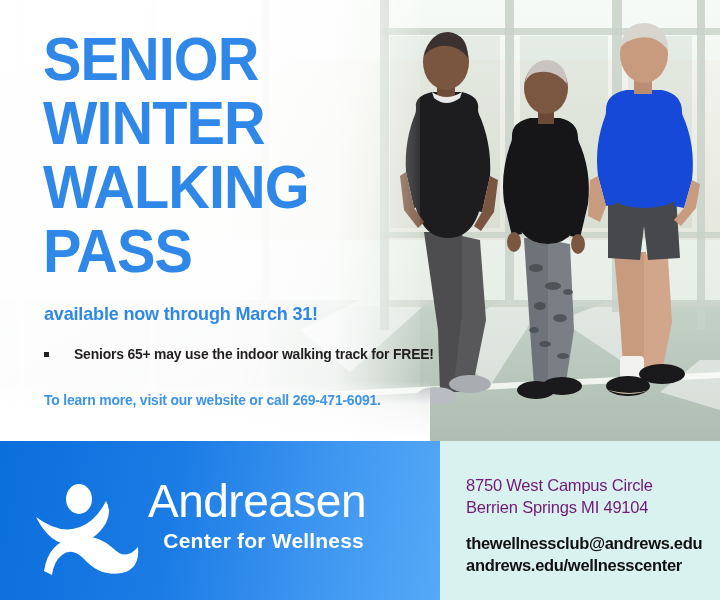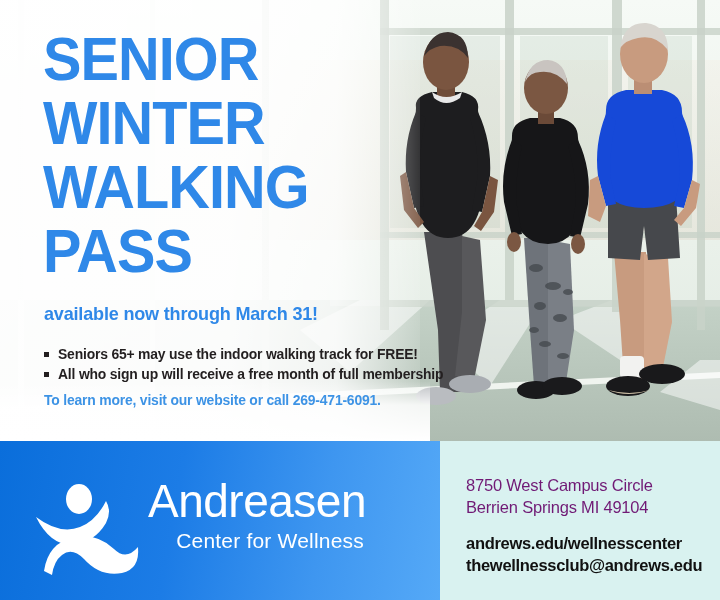--- a/index.html
+++ b/index.html
@@ -74,20 +74,21 @@
   }
 
   .bullets {
     position:absolute; left:44px; top:346px;
     z-index:5;
   }
   .bullet-row {
     display:flex;
     align-items:flex-start;
     margin-bottom:3px;
+    gap:16px;
   }
   .bullet-mark {
     width:5px; height:5px;
     background:#231f20;
     margin-top:6px;
     margin-right:9px;
     flex:0 0 auto;
   }
   .bullet-text {
     font-size:14.5px;
@@ -145,21 +146,21 @@
   .logo-name {
     font-size:46px;
     font-weight:300;
     color:#ffffff;
     line-height:52px;
     letter-spacing:-0.5px;
     white-space:nowrap;
   }
   .logo-tag {
     font-size:21px;
-    font-weight:400;
+    font-weight:700;
     color:#ffffff;
     line-height:24px;
     letter-spacing:0.2px;
     text-align:right;
     white-space:nowrap;
     margin-top:2px;
     padding-right:2px;
   }
 
   .contact {
@@ -340,24 +341,20 @@
     <span class="hl">PASS</span>
   </div>
 
   <div class="subhead">available now through March 31!</div>
 
   <div class="bullets">
     <div class="bullet-row">
       <span class="bullet-mark"></span>
       <span class="bullet-text">Seniors 65+ may use the indoor walking track for FREE!</span>
     </div>
-    <div class="bullet-row">
-      <span class="bullet-mark"></span>
-      <span class="bullet-text">All who sign up will receive a free month of full membership</span>
-    </div>
   </div>
 
   <div class="learn-more">To learn more, visit our website or call 269-471-6091.</div>
 
   <div class="banner">
 
     <div class="banner-left">
       <div class="logo-wrap">
         <div class="logo-mark">
           <svg viewBox="0 0 120 100">
@@ -374,19 +371,19 @@
           <div class="logo-tag">Center for Wellness</div>
         </div>
       </div>
     </div>
 
     <div class="banner-right">
       <div class="contact">
         <div class="addr">8750 West Campus Circle</div>
         <div class="addr">Berrien Springs MI  49104</div>
         <div class="gap"></div>
+        <div class="link">thewellnessclub@andrews.edu</div>
         <div class="link">andrews.edu/wellnesscenter</div>
-        <div class="link">thewellnessclub@andrews.edu</div>
       </div>
     </div>
 
   </div>
 </div>
 
 </body></html>

